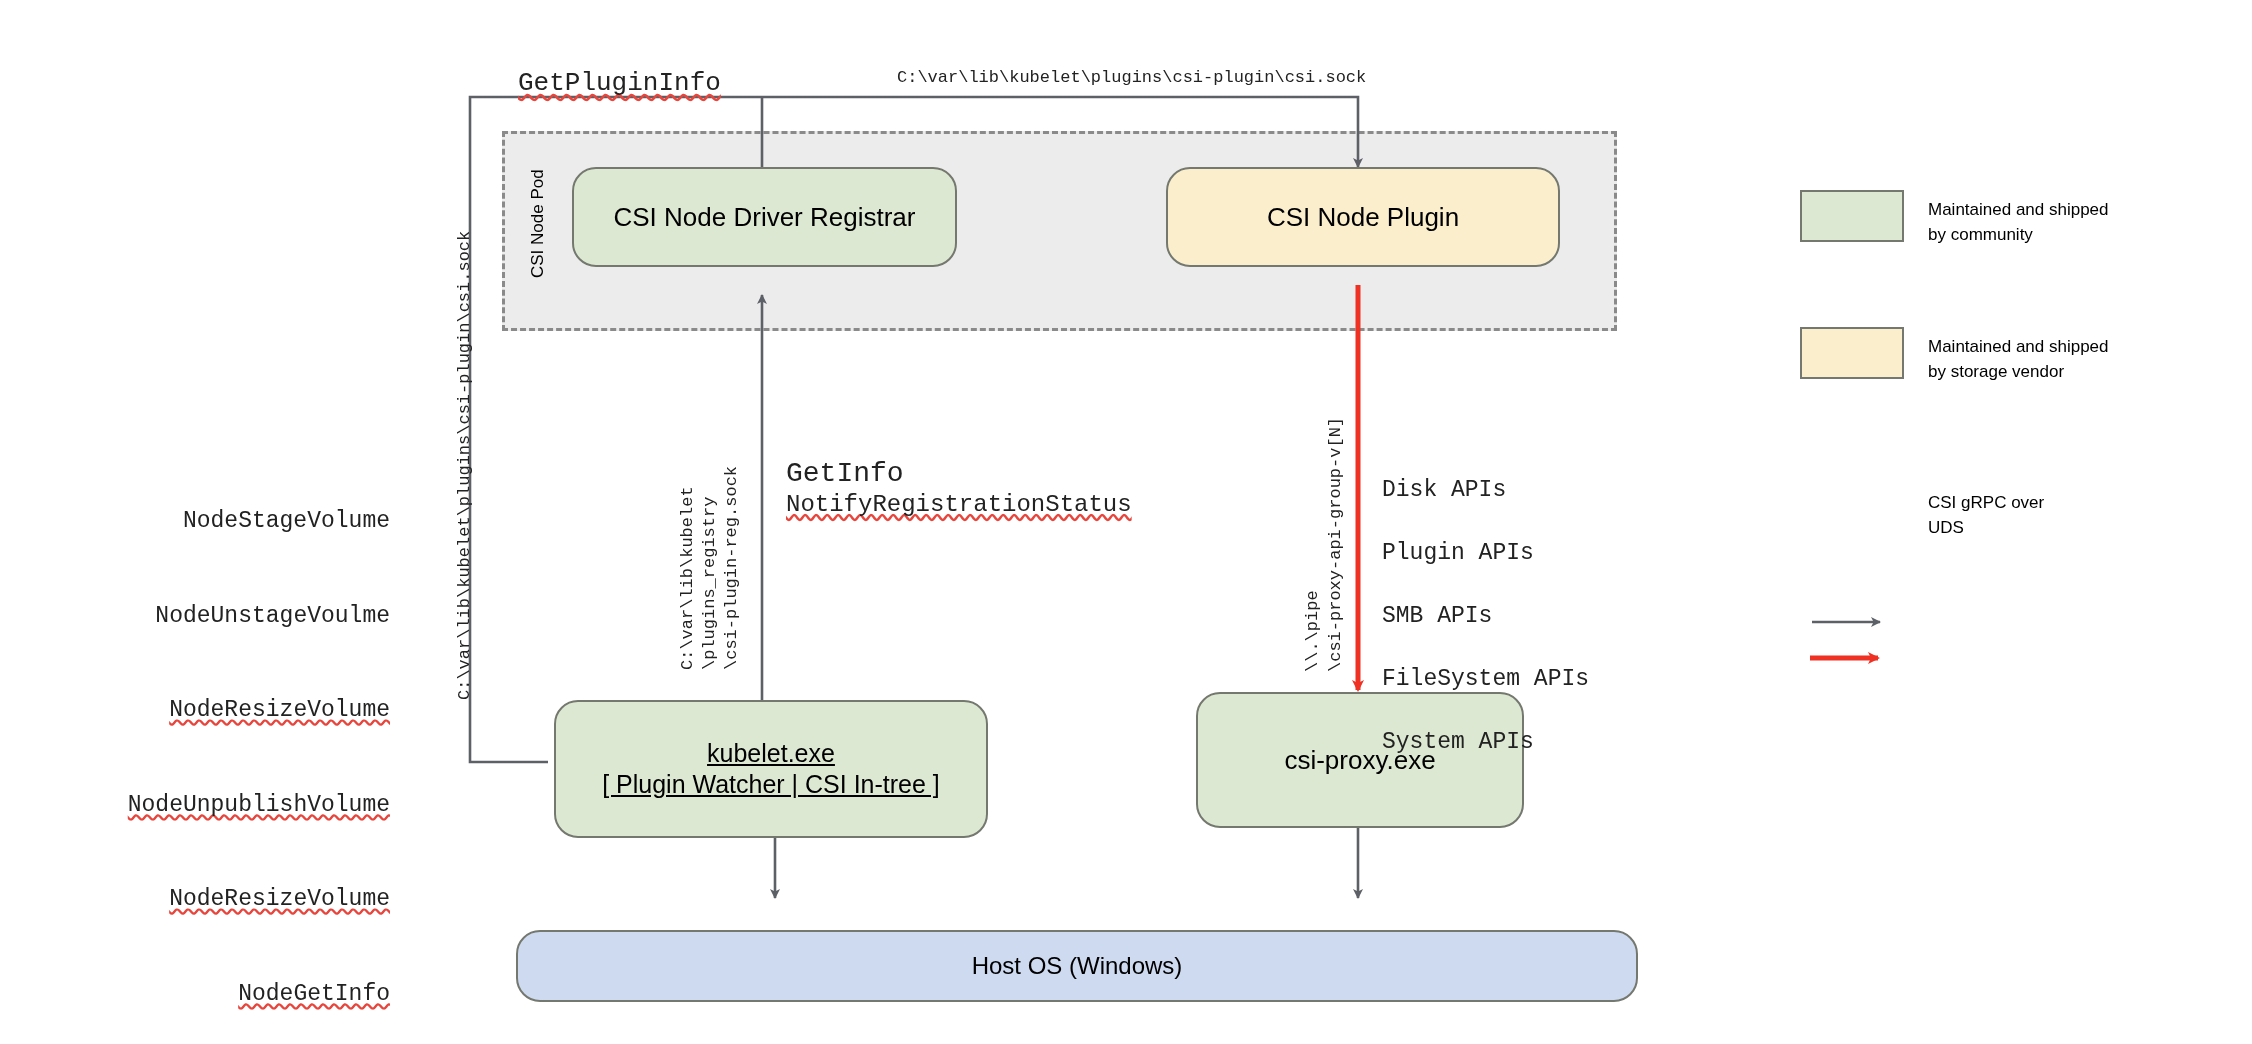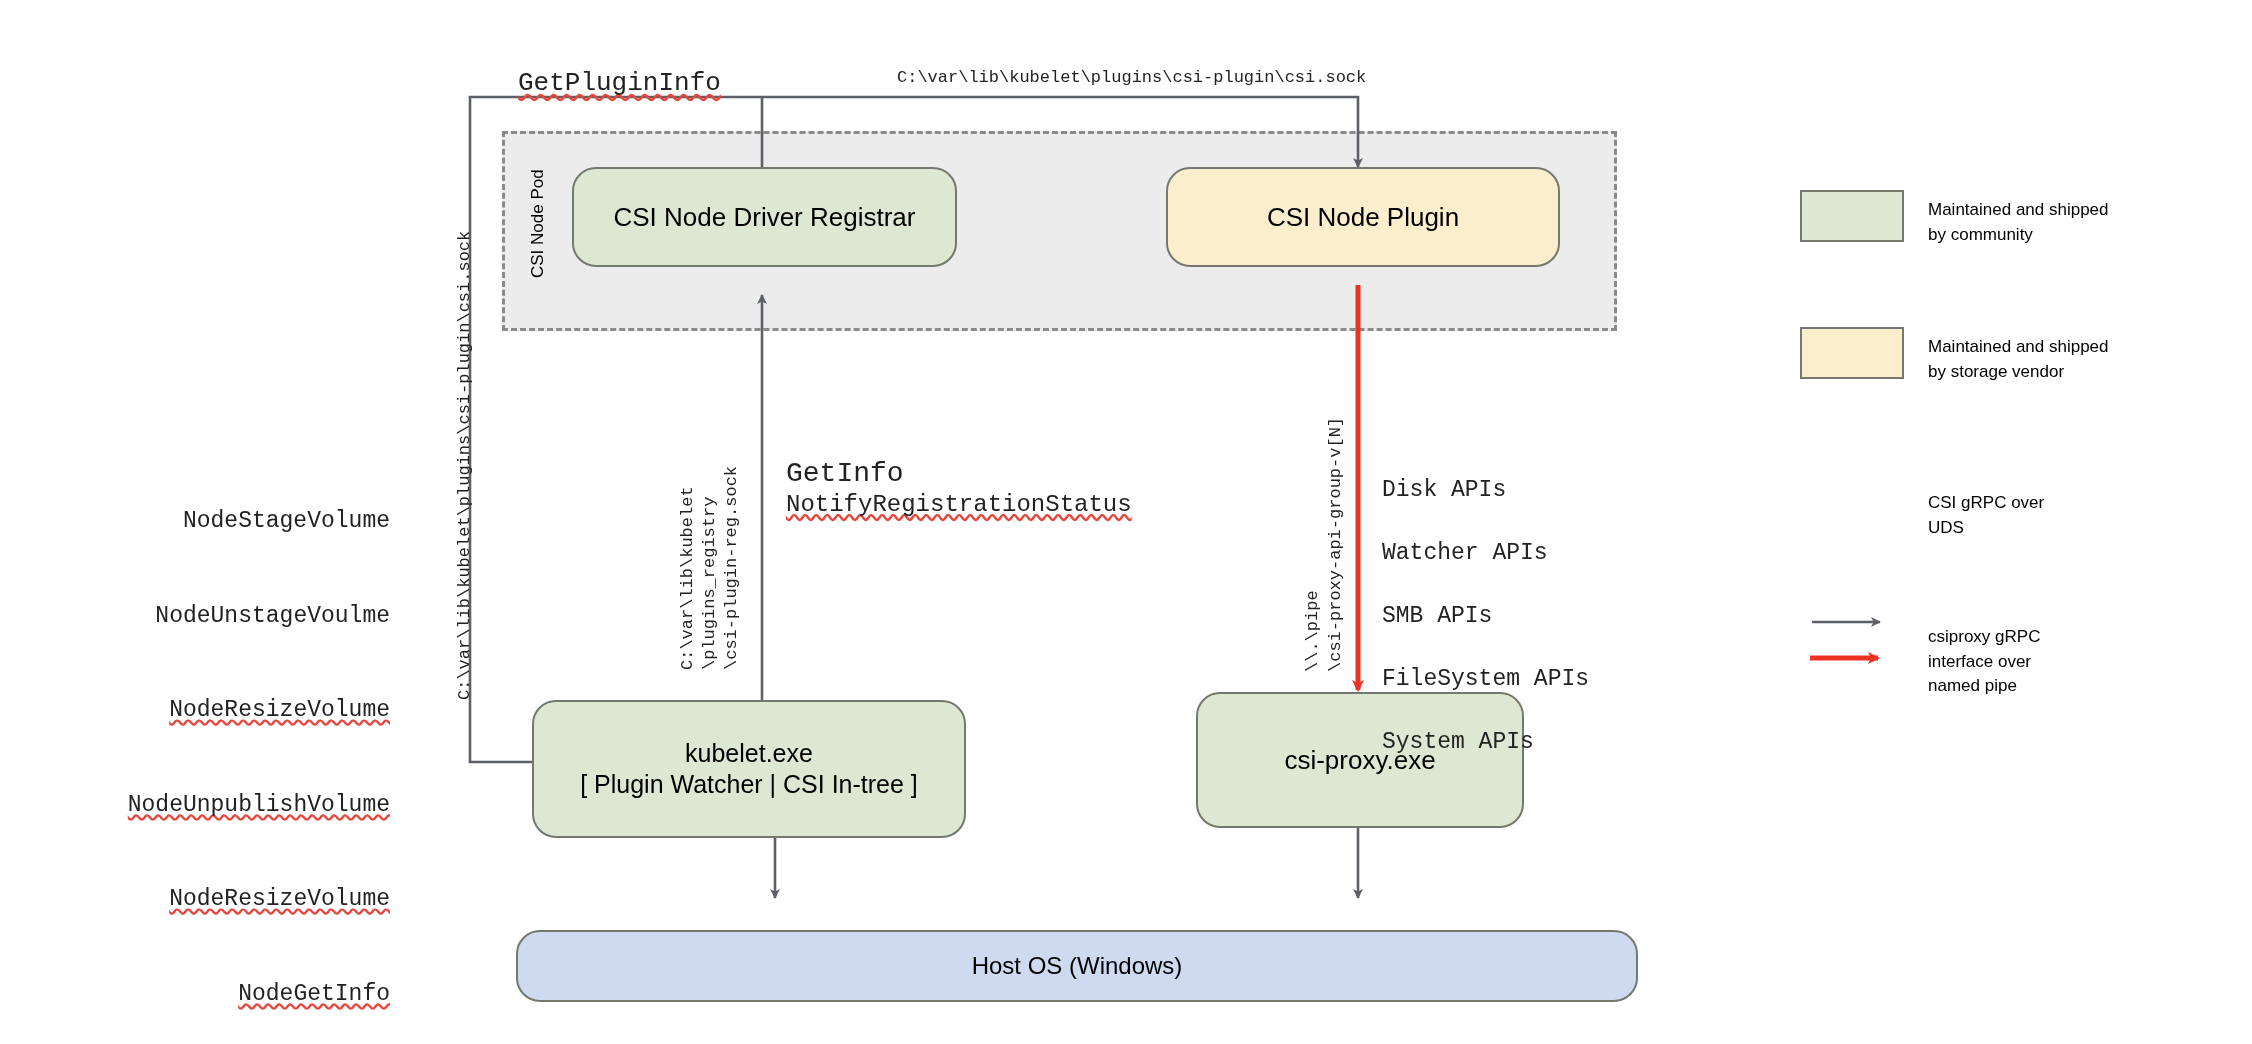--- a/index.html
+++ b/index.html
@@ -79,21 +79,21 @@
   </svg>
 
   <div class="node green" style="left:572px;top:167px;width:385px;height:100px;font-size:26px;">
     <span class="lines">CSI Node Driver Registrar</span>
   </div>
 
   <div class="node yellow" style="left:1166px;top:167px;width:394px;height:100px;font-size:26px;text-align:center;">
     <span class="lines">CSI Node Plugin</span>
   </div>
 
-  <div class="node green" style="left:532px;top:700px;width:434px;height:138px;font-size:25px;">
+  <div class="node green" style="left:554px;top:700px;width:434px;height:138px;font-size:25px;text-decoration:underline;">
     <span class="lines">kubelet.exe
 [ Plugin Watcher | CSI In-tree ]</span>
   </div>
 
   <div class="node green" style="left:1196px;top:692px;width:328px;height:136px;font-size:26px;">
     <span class="lines">csi-proxy.exe</span>
   </div>
 
   <div class="node blue" style="left:516px;top:898px;width:1122px;height:72px;font-size:24px;">
     <span class="lines">Host OS (Windows)</span>
@@ -120,34 +120,31 @@
     <div>NodeUnstageVoulme</div>
     <div class="sq">NodeResizeVolume</div>
     <div class="sq">NodeUnpublishVolume</div>
     <div class="sq">NodeResizeVolume</div>
     <div class="sq">NodeGetInfo</div>
     
   </div>
 
   <div class="api-list mono" style="left:1382px;top:443px;font-size:23px;line-height:1.37;">
     <div>Disk APIs</div>
-    <div>Watcher APIs</div>
+    <div>Plugin APIs</div>
     <div>SMB APIs</div>
     <div>FileSystem APIs</div>
     <div>System APIs</div>
   </div>
 
   <div class="legend-sw" style="left:1800px;top:190px;width:104px;height:52px;background:#dce8d2;"></div>
   <div class="legend-txt" style="left:1928px;top:198px;width:300px;">Maintained and shipped
 by community</div>
 
   <div class="legend-sw" style="left:1800px;top:327px;width:104px;height:52px;background:#faeecd;"></div>
   <div class="legend-txt" style="left:1928px;top:335px;width:300px;">Maintained and shipped
 by storage vendor</div>
 
   <div class="legend-txt" style="left:1928px;top:491px;width:300px;">CSI gRPC over
 UDS</div>
 
-  <div class="legend-txt" style="left:1928px;top:625px;width:300px;">csiproxy gRPC
-interface over
-named pipe</div>
 
 </div>
 
 </body></html>

